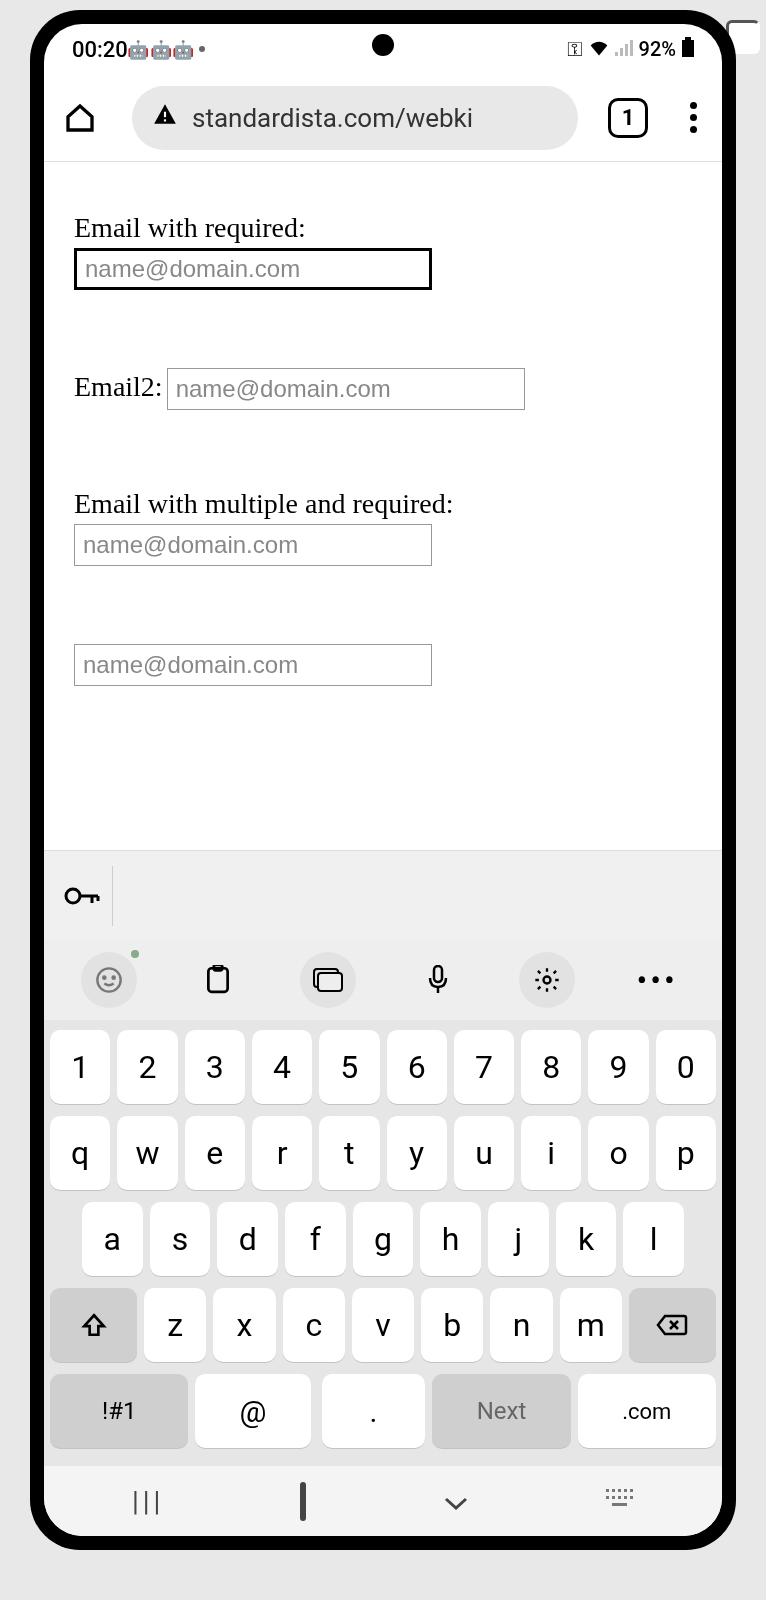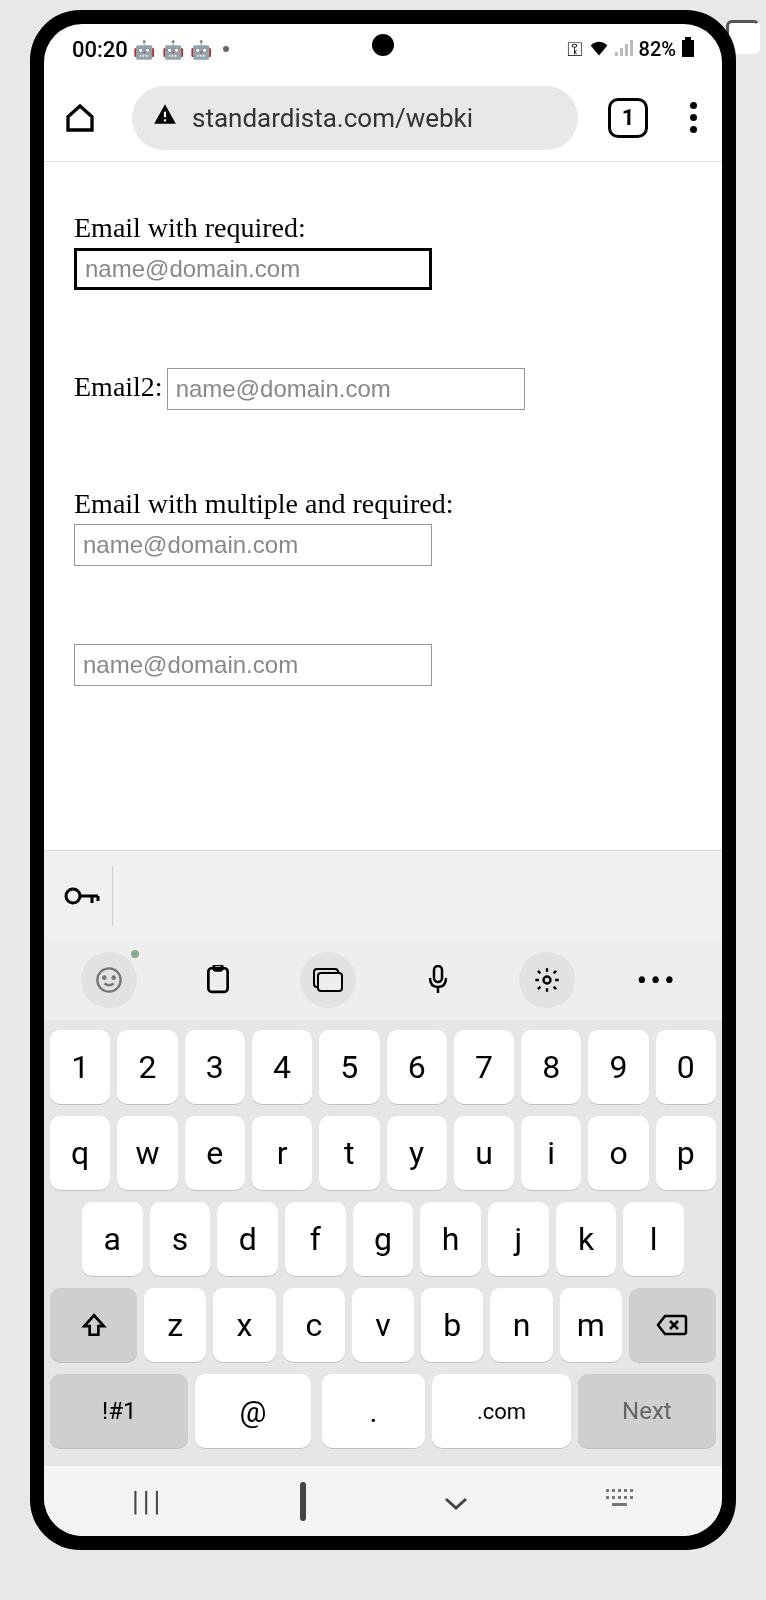--- a/index.html
+++ b/index.html
@@ -14,21 +14,21 @@
   }
   .notch {
     position: absolute; top: 10px; left: 50%; transform: translateX(-50%);
     width: 22px; height: 22px; background: #000; border-radius: 50%; z-index: 10;
   }
   
   .status-bar {
     height: 50px; display: flex; align-items: center; justify-content: space-between;
     padding: 0 28px; font-size: 22px; color: #000; font-weight: 500;
   }
-  .status-left { display: flex; align-items: center; gap: 6px; }
+  .status-left { display: flex; align-items: center; }
   .status-right { display: flex; align-items: center; gap: 6px; font-size: 20px; }
   .android-icon { color: #7cb342; font-size: 18px; }
   .dot { width: 6px; height: 6px; background: #666; border-radius: 50%; margin-left: 4px;}
   
   .browser-bar {
     height: 88px; display: flex; align-items: center; padding: 0 14px; gap: 30px;
     border-bottom: 1px solid #e0e0e0;
   }
   .home-btn { width: 44px; height: 44px; display: flex; align-items: center; justify-content: center; }
   .url-pill {
@@ -131,21 +131,21 @@
             </svg>
         </span>
         <span>
           <svg width="18" height="16" viewBox="0 0 18 16">
               <rect x="0" y="12" width="3" height="4" fill="#bbb"></rect>
               <rect x="5" y="8" width="3" height="8" fill="#bbb"></rect>
               <rect x="10" y="4" width="3" height="12" fill="#bbb"></rect>
               <rect x="15" y="0" width="3" height="16" fill="#bbb"></rect>
             </svg>
         </span>
-        <span>82%</span>
+        <span>92%</span>
         <span>
           <svg width="12" height="20" viewBox="0 0 12 20">
               <rect x="3" y="0" width="6" height="3" fill="#000"></rect>
               <rect x="0" y="3" width="12" height="17" fill="#000"></rect>
             </svg>
         </span>
       </div>
     </div>
 
     <div class="browser-bar">
@@ -290,22 +290,22 @@
               <path d="M9 3 H28 A2 2 0 0 1 30 5 V19 A2 2 0 0 1 28 21 H9 L2 12 Z"></path>
               <line x1="14" y1="8" x2="22" y2="16"></line>
               <line x1="22" y1="8" x2="14" y2="16"></line>
             </svg>
         </div>
       </div>
       <div class="kb-row">
         <div class="key func" style="flex:1.2">!#1</div>
         <div class="key at">@</div>
         <div class="key dot">.</div>
+        <div class="key next">Next</div>
         <div class="key com">.com</div>
-        <div class="key next">Next</div>
       </div>
     </div>
 
     <div class="navbar">
       <span class="nav-item" style="letter-spacing:4px">|||</span>
       <span class="nav-item"><span class="nav-square"></span></span>
       <span class="nav-item">
         <svg width="28" height="16" viewBox="0 0 28 16" fill="none" stroke="#444" stroke-width="3">
             <path d="M4 4 L14 13 L24 4"></path>
           </svg>

